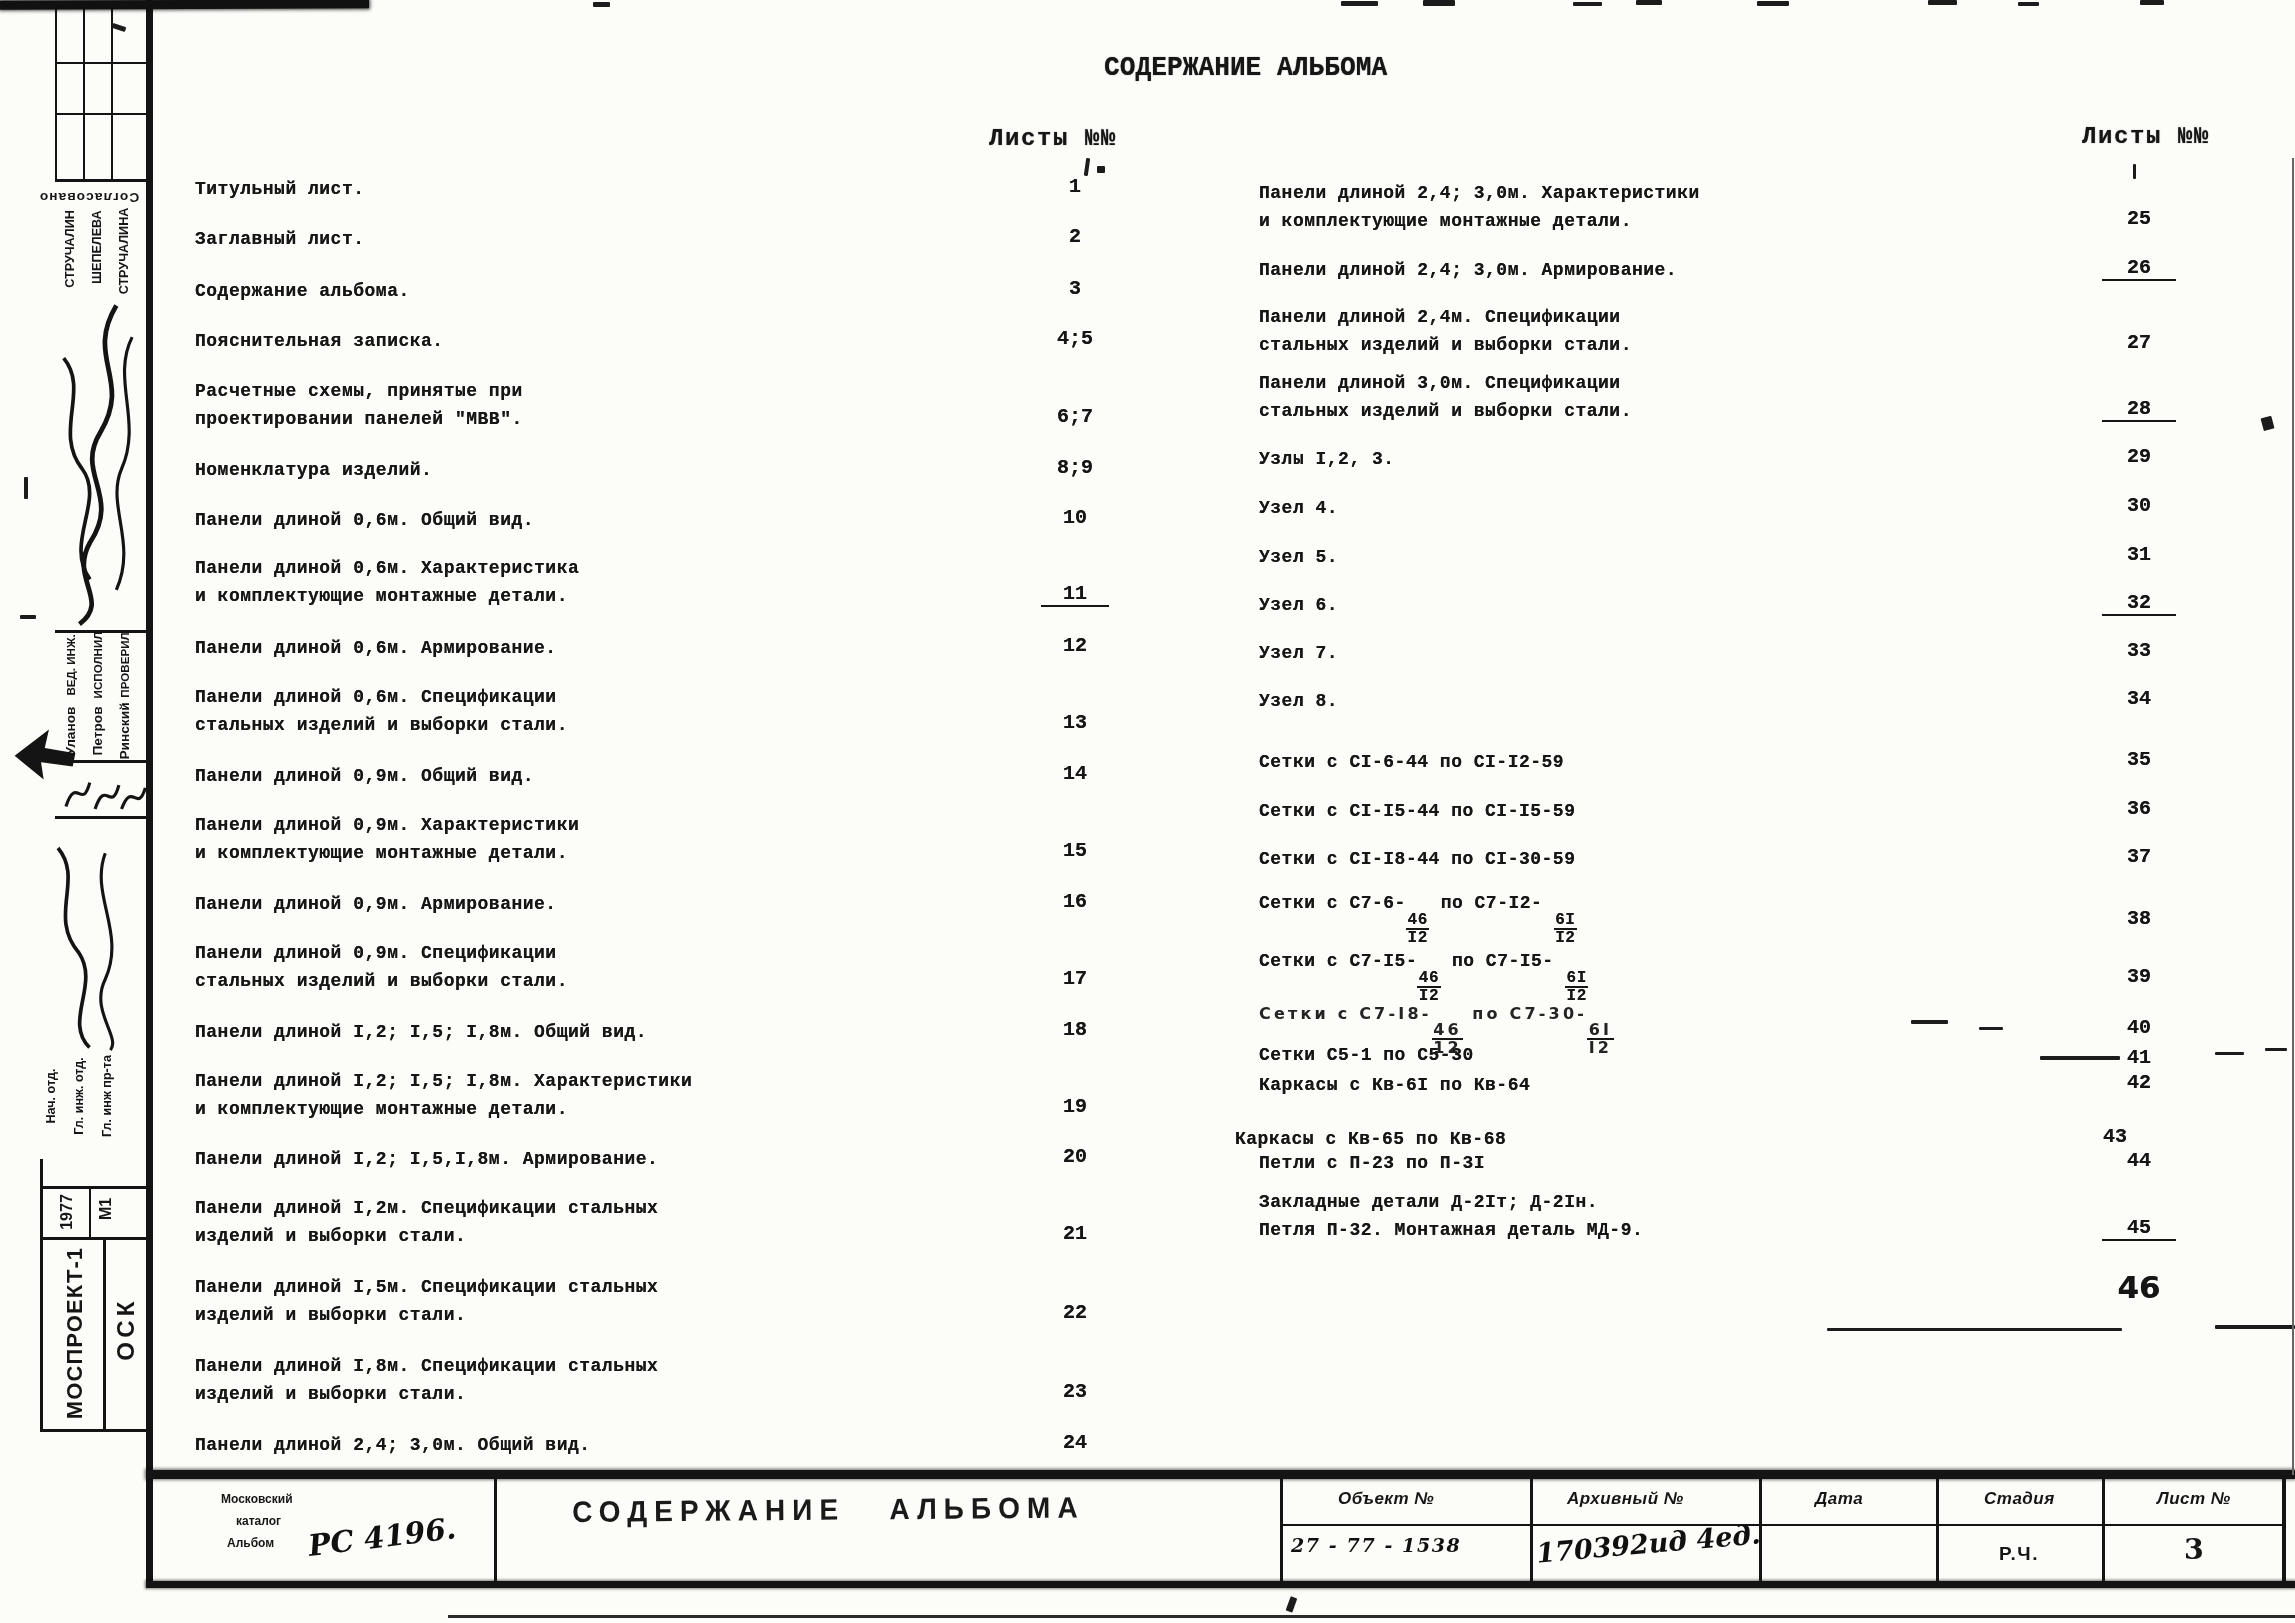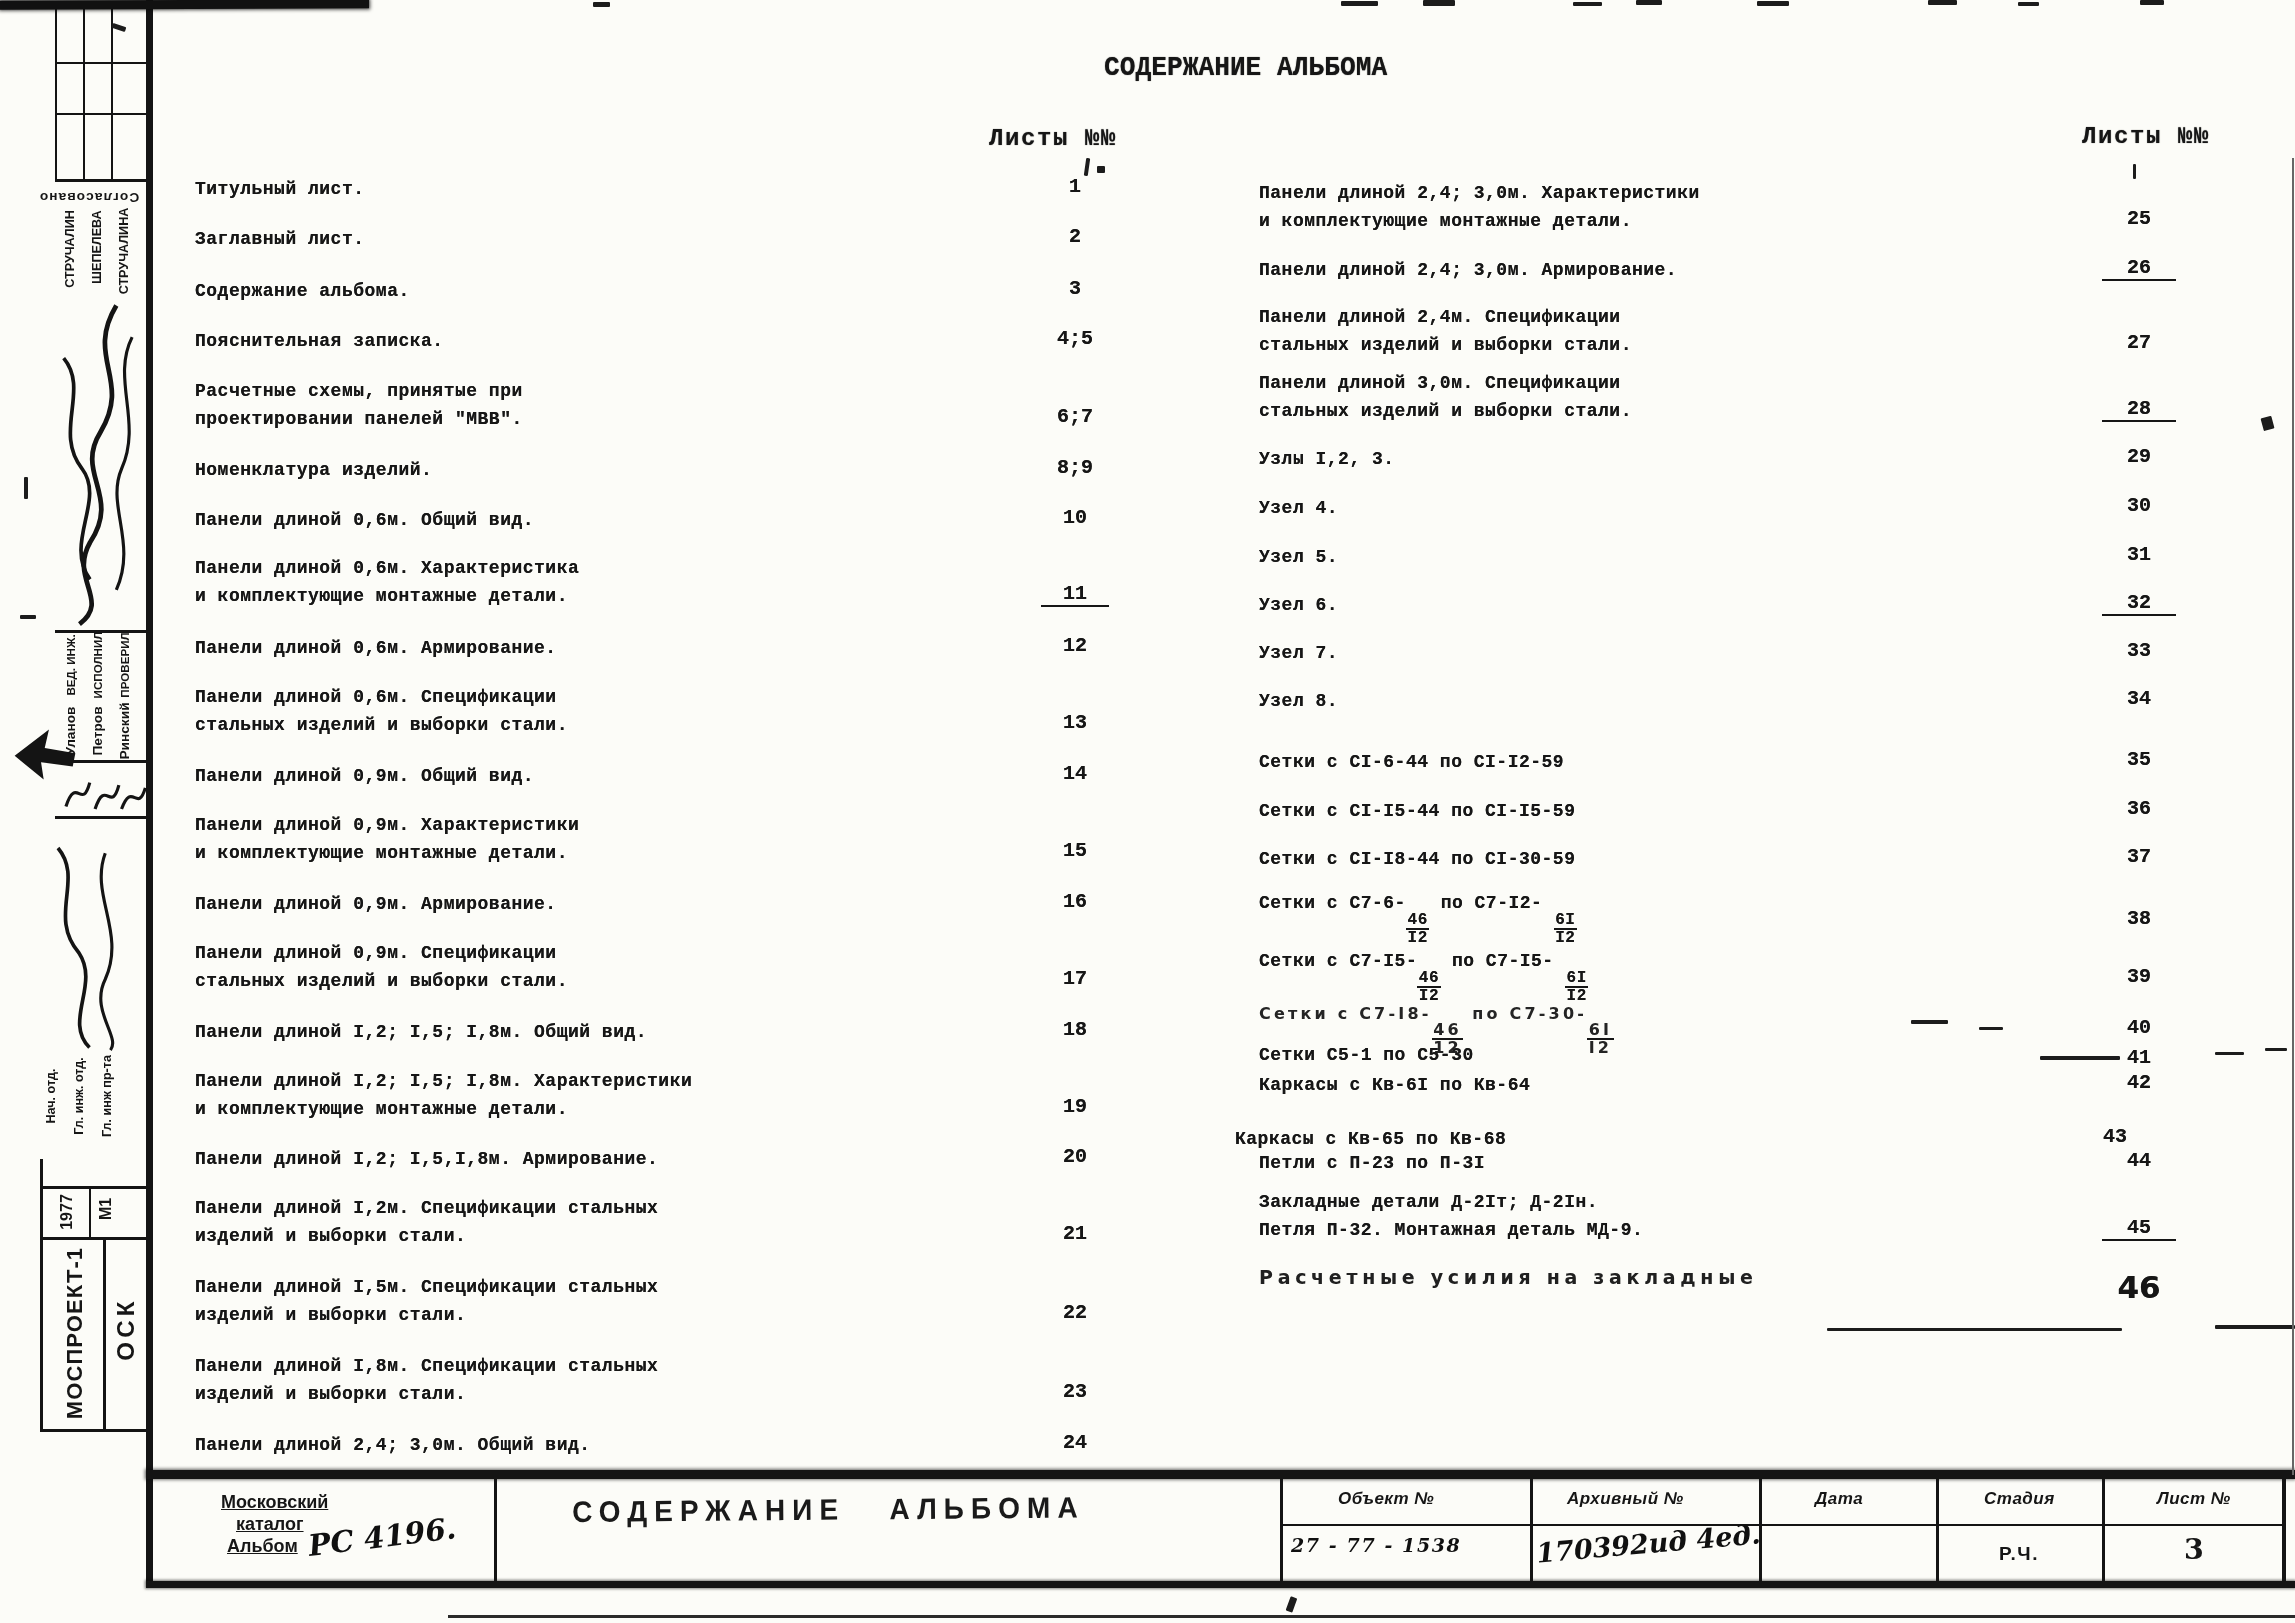--- a/index.html
+++ b/index.html
@@ -39,21 +39,21 @@
   
   .side-label{font-family:"Liberation Sans",sans-serif;font-weight:bold;white-space:nowrap;}
   .org-text{font-size:22px;letter-spacing:1.1px;}
   .dept-text{font-size:24px;letter-spacing:4.2px;}
 
   
   .tb-label{font-family:"Liberation Sans",sans-serif;font-weight:bold;font-size:17px;letter-spacing:0.5px;font-style:italic;}
   .tb-stamp{font-family:"Liberation Sans",sans-serif;font-weight:bold;font-size:29.5px;letter-spacing:7.4px;
             transform:rotate(-.5deg) scaleX(.95);transform-origin:left top;color:#1a1a1a;}
   .hw{font-family:"DejaVu Serif",serif;font-style:italic;font-weight:bold;color:#101010;}
-  .catalog-line{font-family:"Liberation Sans",sans-serif;font-weight:bold;font-size:18px;text-decoration:underline;}
+  .catalog-line{font-family:"Liberation Sans",sans-serif;font-weight:bold;font-size:12px;}
   svg{position:absolute;overflow:visible;}
 </style>
 </head>
 <body>
 
 <div class="page">
 
   <div>
 
     <div class="vl" style="left:146px;top:0;width:6.8px;height:1587px;"></div>
@@ -411,21 +411,20 @@
       </div>
       <div class="toc-item" style="left: 1259px; top: 1188px;">
         <div class="toc-lbl">
           <div>Закладные детали Д-2Iт; Д-2Iн.</div>
           <div>Петля П-32. Монтажная деталь МД-9.</div>
         </div>
         <div class="toc-num u" style="left: 843px; top: 28px; width: 74px;">45</div>
       </div>
       <div class="toc-item" style="left: 1259px; top: 1259px;">
         <div class="toc-lbl hand2">
-          <div>Расчетные  усилия  на  закладные</div>
         </div>
         <div class="toc-num big" style="left: 843px; top: 9.5px; width: 74px;">46</div>
       </div>
     </div>
 
   <div>
     <div class="hl" style="left:146px;top:1470px;width:2149px;height:9px;box-shadow:0 0 3.2px 1.1px rgba(10,10,10,.6);"></div>
     <div class="hl" style="left:146px;top:1581px;width:2149px;height:7.4px;box-shadow:0 0 2.6px 1.1px rgba(10,10,10,.55);"></div>
     <div class="hl" style="left:448px;top:1615px;width:1848px;height:2.6px;background:#2a2a2a;"></div>
 

